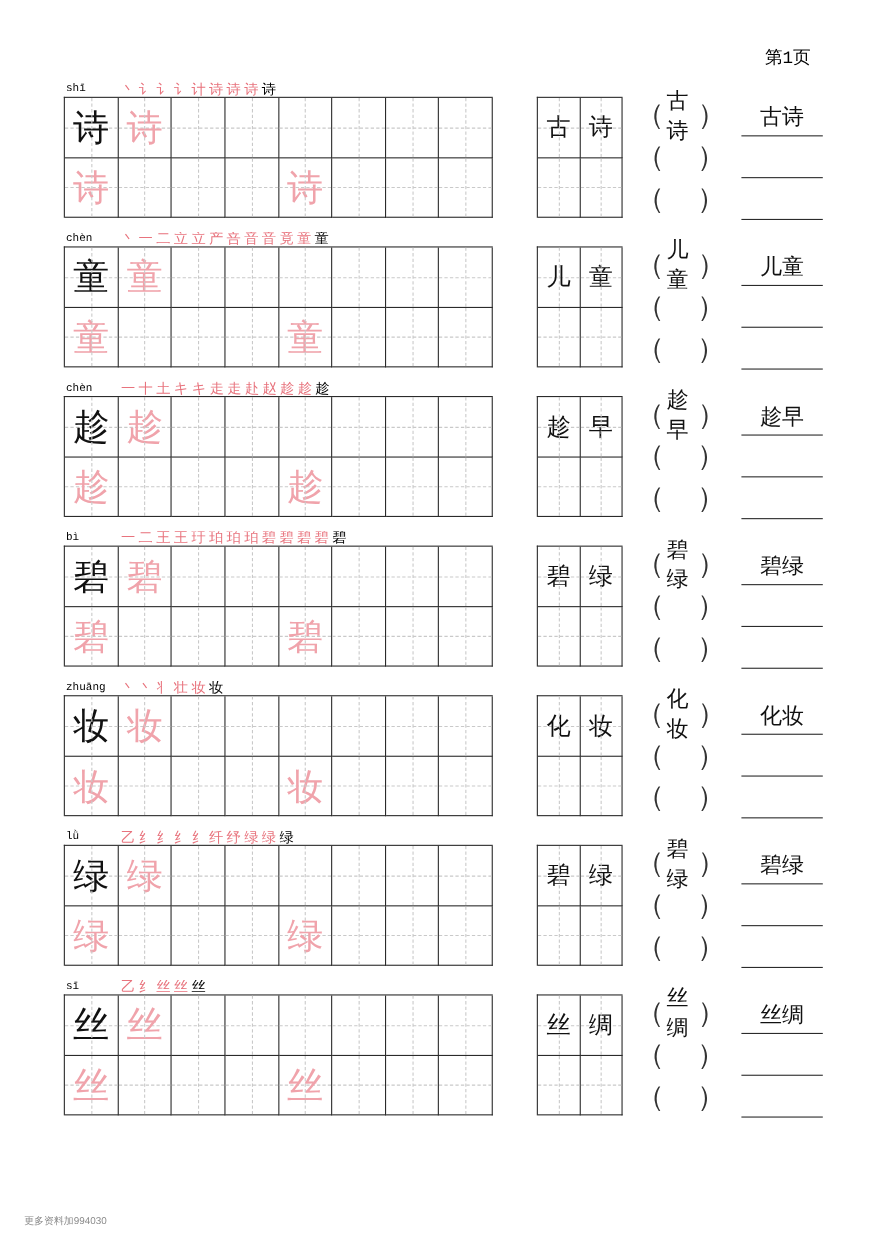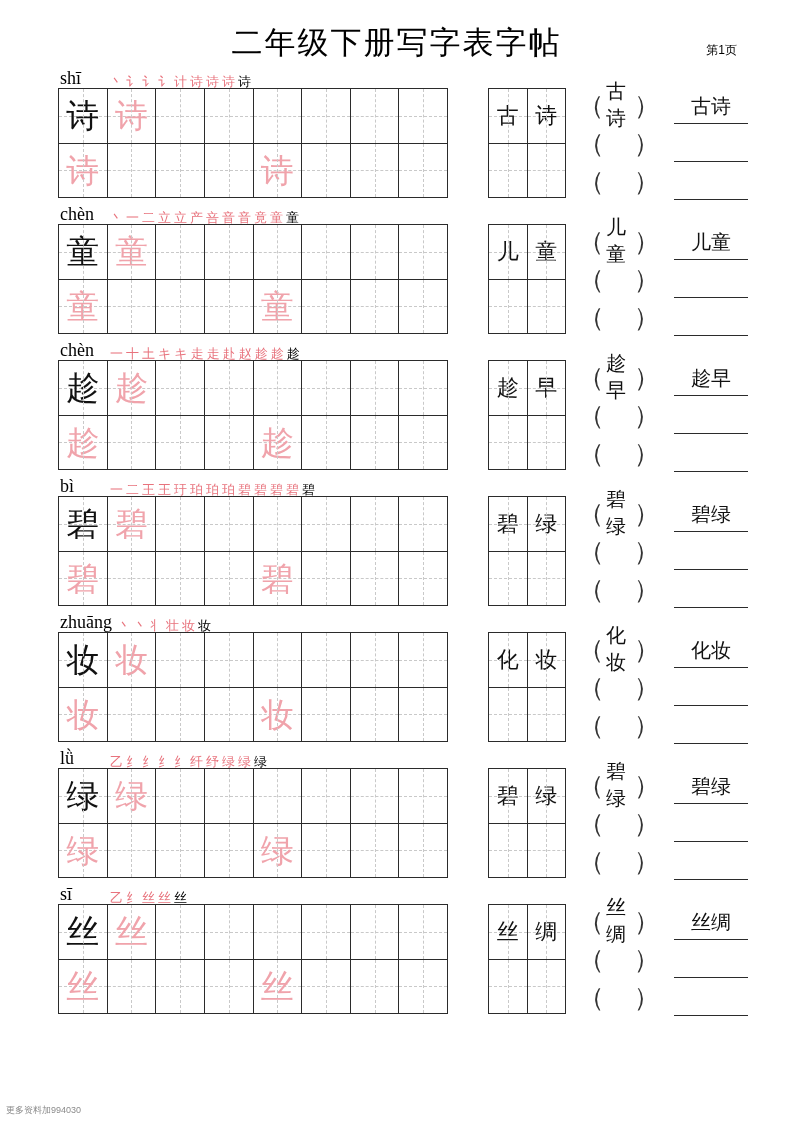--- a/index.html
+++ b/index.html
@@ -20,27 +20,27 @@
     left:0;right:0;top:22px;
     text-align:center;
     font-size:31px;
     letter-spacing:2px;
     font-family:"DejaVu Serif", serif;
     color:#000;
   }
   .page-no{
     position:absolute;
     right:56px;top:42px;
-    font-size:12px;
+    font-size:16px;
     color:#000;
-    font-family:Liberation Sans, sans-serif;
+    font-family:Liberation Mono, monospace;
   }
   .footer{
     position:absolute;
-    left:6px;bottom:5px;
+    left:22px;bottom:5px;
     font-size:9px;
     color:#8a8a8a;
     font-family:"Liberation Sans", sans-serif;
   }
 
   .rows{
     position:absolute;
     left:58px;top:68px;
     width:690px;
   }
@@ -51,22 +51,22 @@
 
   
   .strokeline{
     height:20px;
     display:flex;
     align-items:flex-end;
     gap:6px;
     padding-left:2px;
   }
   .pinyin{
-    font-size:18px;
-    font-family:Liberation Serif, serif;
+    font-size:10px;
+    font-family:Liberation Mono, monospace;
     color:#000;
     line-height:1;
     padding-bottom:1px;
     min-width:44px;
   }
   .strokes{
     display:flex;
     gap:3px;
     align-items:flex-end;
     color:#e8737d;
@@ -196,21 +196,20 @@
     font-size:20px;
     color:#111;
     font-family:"DejaVu Serif","Liberation Serif",serif;
   }
 </style>
 </head>
 <body>
 
 <div class="page">
 
-  <div class="title">二年级下册写字表字帖</div>
   <div class="page-no">第1页</div>
 
   <div class="rows">
 
     <div class="row">
       <div class="strokeline">
         <span class="pinyin">shī</span>
         <span class="strokes">
           <span>丶</span>
           <span>讠</span>

